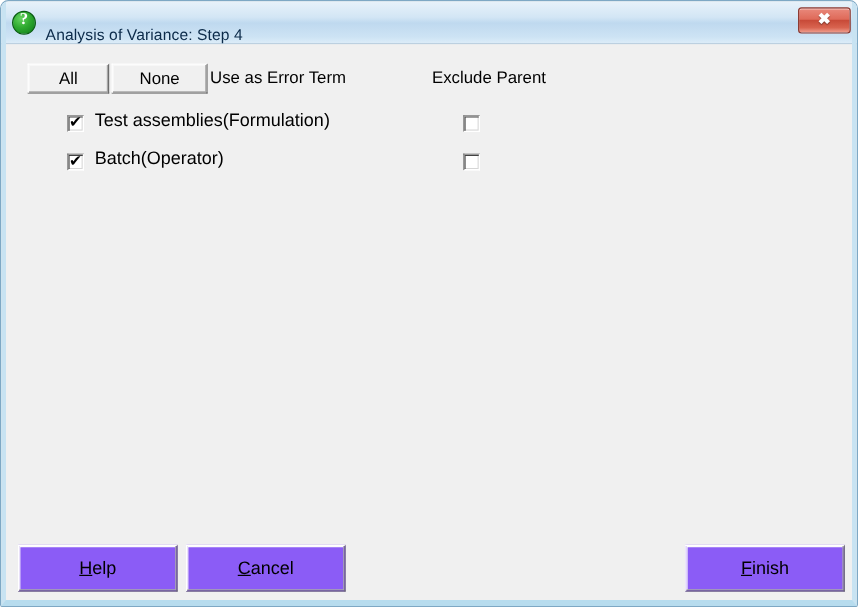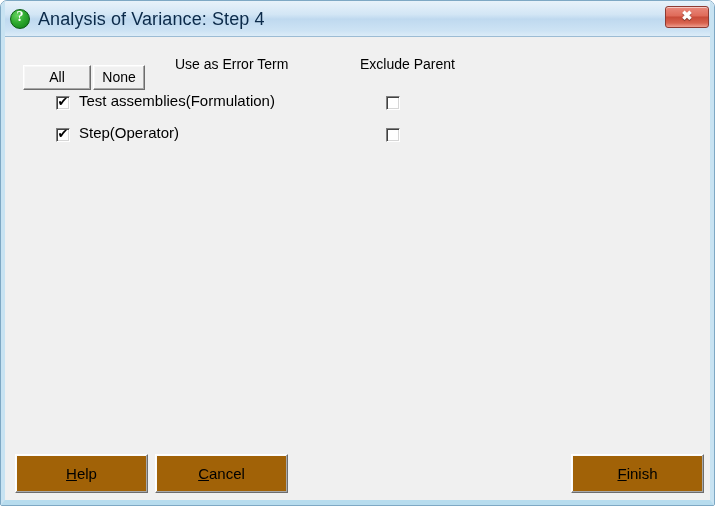--- a/index.html
+++ b/index.html
@@ -64,22 +64,22 @@
   .title-icon span {
     position: absolute;
     left: 0; top: -1px;
     width: 18px;
     text-align: center;
     font: bold 14px "Liberation Serif", serif;
     color: #ffffff;
   }
   .title-text {
     position: absolute;
-    left: 37px; top: 8px;
-    font-size: 18px;
+    left: 37px; top: 20px;
+    font-size: 13px;
     color: #0b2a49;
     white-space: nowrap;
     letter-spacing: 0.1px;
   }
   .close-btn {
     position: absolute;
     right: 7px; top: 5px;
     width: 44px; height: 22px;
     box-sizing: border-box;
     border: 1px solid #8d3b33;
@@ -124,24 +124,23 @@
     border-top: 1px solid #ffffff;
     border-left: 1px solid #ffffff;
     border-right: 1px solid #6d6d6d;
     border-bottom: 1px solid #6d6d6d;
     box-shadow: inset -1px -1px 0 #a7a7a7, inset 1px 1px 0 #f7f7f7;
     font-size: 14px;
     color: #000000;
     text-align: center;
     line-height: 23px;
     cursor: pointer;
-    margin-top: 12px;
   }
   .tb-all  { left: 0px;  width: 68px; }
-  .tb-none { left: 70px; width: 52px; }
+  .tb-none { left: 70px; width: 80px; }
 
   .col-head {
     position: absolute;
     top: 3px;
     font-size: 14px;
     color: #000000;
     white-space: nowrap;
   }
   .col-head-error  { left: 152px; }
   .col-head-parent { left: 305px; margin-left: 32px; }
@@ -196,21 +195,21 @@
     top: 408px;
     width: 707px;
     height: 57px;
   }
   .dlg-btn {
     position: absolute;
     top: 9px;
     width: 133px;
     height: 39px;
     box-sizing: border-box;
-    background: #a16207;
+    background: #8b5cf6;
     border-top: 1px solid #ffffff;
     border-left: 1px solid #ffffff;
     border-right: 1px solid #6d6d6d;
     border-bottom: 1px solid #6d6d6d;
     box-shadow: inset -1px -1px 0 #a9a9a9, inset 1px 1px 0 #fbfbfb;
     font-size: 15px;
     color: #000000;
     cursor: pointer;
   }
   .dlg-btn .cap {
@@ -274,21 +273,21 @@
         <div class="row-label">Test assemblies(Formulation)</div>
         <div class="cbox right">
           <div class="tick"></div>
         </div>
       </div>
 
       <div class="row">
         <div class="cbox left">
           <div class="tick">✔</div>
         </div>
-        <div class="row-label">Step(Operator)</div>
+        <div class="row-label">Batch(Operator)</div>
         <div class="cbox right">
           <div class="tick"></div>
         </div>
       </div>
 
     </div>
 
     <div class="btnbar">
 
       <div class="dlg-btn b-help">

